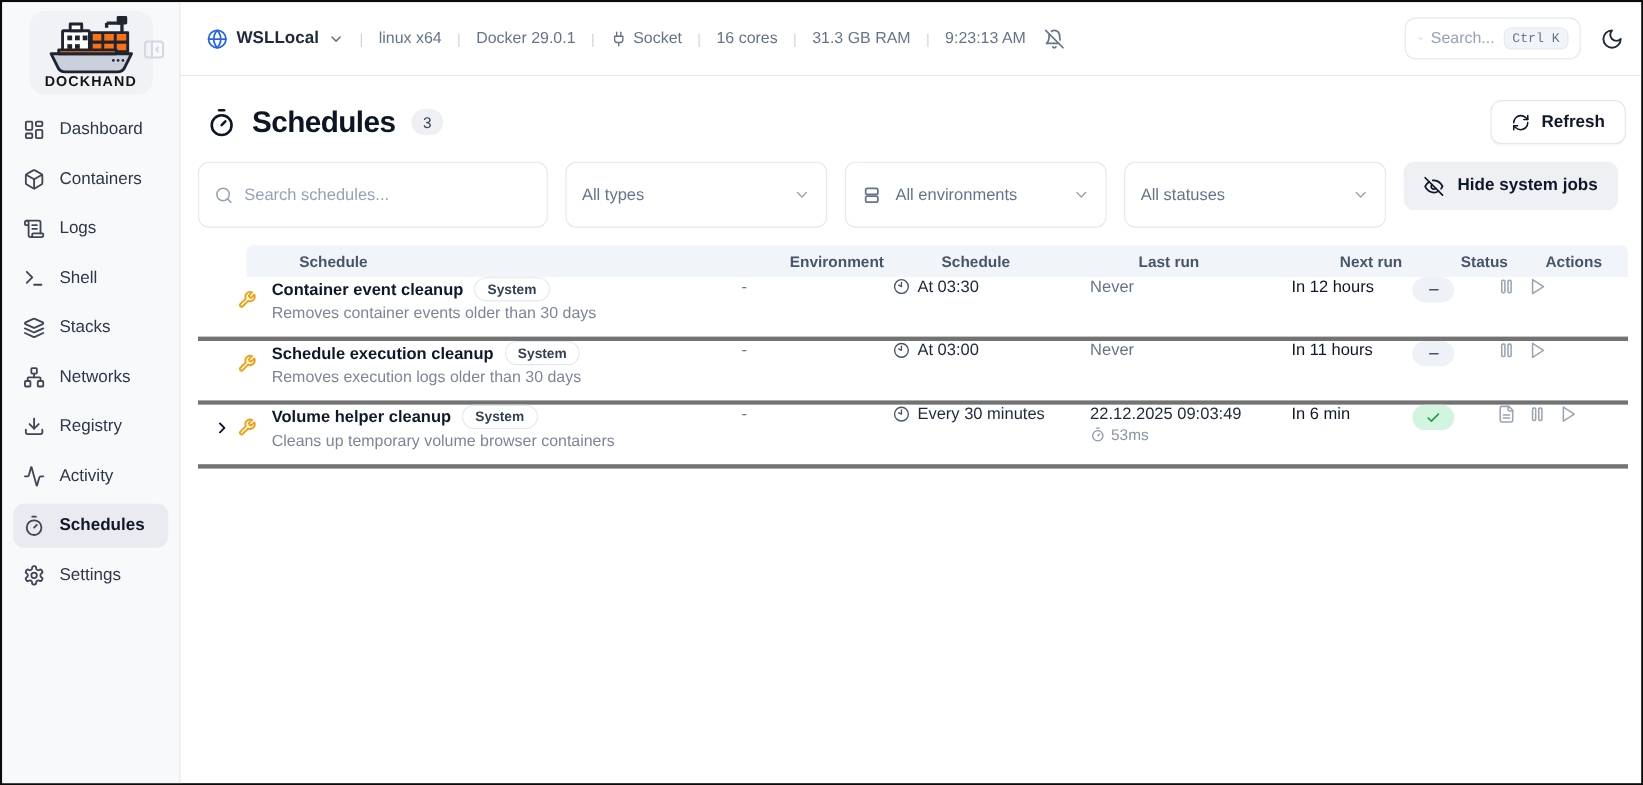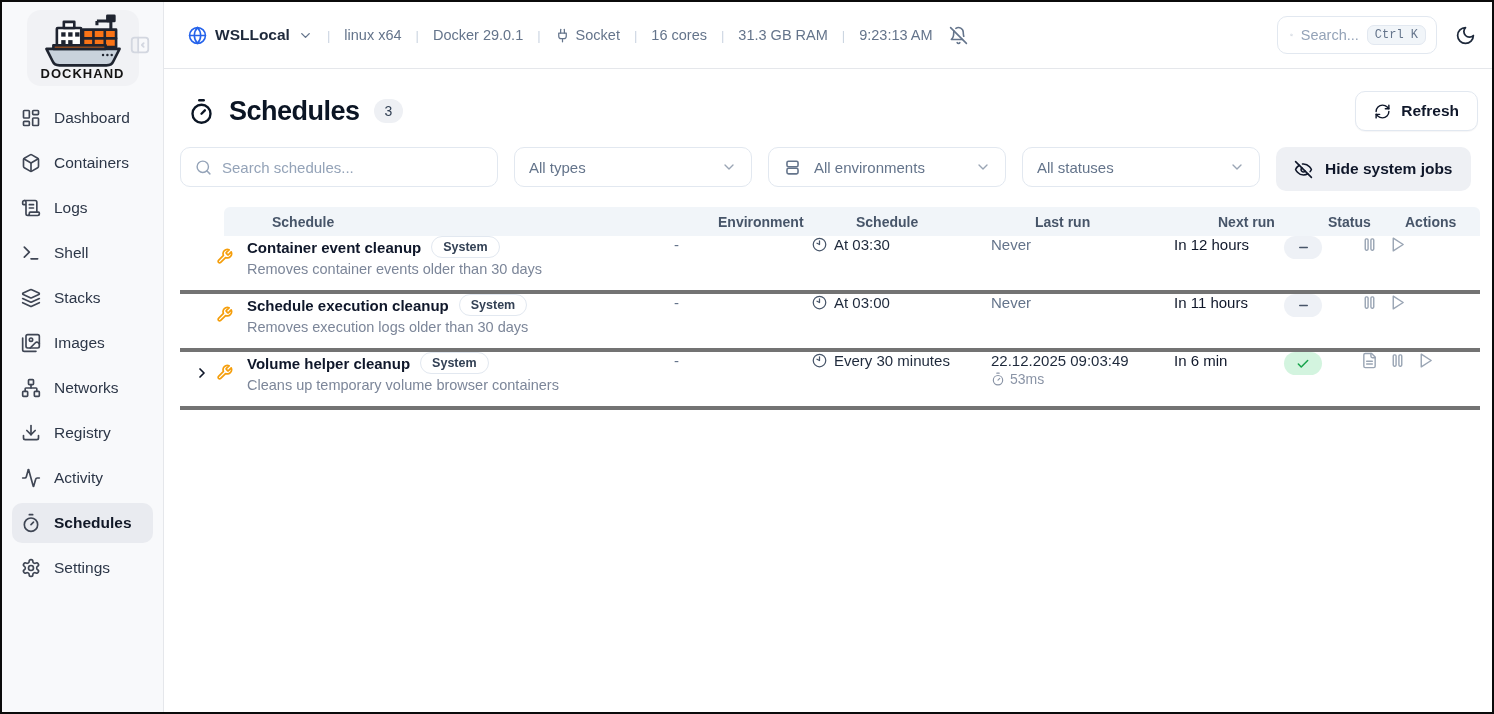--- a/index.html
+++ b/index.html
@@ -38,21 +38,21 @@
 
   
   .main { flex:1; padding:14px 12px 0 16px; overflow:hidden; }
   .page-head { display:flex; align-items:center; padding:8px 2px 14px 8px; }
   .page-title-group { display:flex; align-items:center; gap:14px; }
   .page-title { font-size:27px; font-weight:bold; color:#0b1524; letter-spacing:-0.5px; }
   .count-badge { background:#eef0f4; color:#334155; border-radius:999px; font-size:14px; padding:4px 11px; font-weight:normal; }
   .refresh-btn { margin-left:auto; display:flex; align-items:center; gap:10px; border:1px solid #e2e8f0; background:#fff; border-radius:10px; padding:10px 18px; font-size:15.5px; font-weight:bold; color:#0f172a; cursor:pointer; box-shadow:0 1px 1px rgba(16,24,40,.04); font-family:inherit; }
 
   .filters { display:flex; gap:16px; padding:2px 0 16px 0; }
-  .f-input { display:flex; align-items:center; gap:10px; border:1px solid #e2e8f0; border-radius:10px; height:40px; padding:0 14px; background:#fff; }
+  .f-input { display:flex; align-items:center; gap:10px; border:1px solid #e2e8f0; border-radius:10px; height:60px; padding:0 14px; background:#fff; }
   .f-search { width:318px; color:#94a3b8; cursor:text; }
   .f-search .ph { font-size:15px; color:#94a3b8; }
   .f-select { width:238px; color:#64748b; font-size:15px; cursor:pointer; justify-content:space-between; }
   .f-select .left { display:flex; align-items:center; gap:12px; }
   .f-select .chev { color:#9aa5b4; }
   .hide-sys-btn { margin-left:0; display:flex; align-items:center; gap:12px; background:#eef0f4; border:none; border-radius:10px; height:44px; padding:0 18px; font-size:15.5px; font-weight:bold; color:#0f172a; cursor:pointer; font-family:inherit; white-space:nowrap;text-align:center; }
 
   
   .table { width:100%; }
   .thead { display:flex; background:#f1f5f9; border-radius:6px 6px 0 0; height:29px; align-items:center; font-size:14px; font-weight:bold; color:#475569;margin-left:44px; }
@@ -167,29 +167,20 @@
       <div class="nav-item">
         <svg class="ic" width="20" height="20" viewBox="0 0 24 24" fill="none" stroke="currentColor" stroke-width="2" stroke-linecap="round" stroke-linejoin="round">
             <path d="m12.83 2.18a2 2 0 0 0-1.66 0L2.6 6.08a1 1 0 0 0 0 1.83l8.58 3.91a2 2 0 0 0 1.66 0l8.58-3.9a1 1 0 0 0 0-1.83Z"></path>
             <path d="m22 17.65-9.17 4.16a2 2 0 0 1-1.66 0L2 17.65"></path>
             <path d="m22 12.65-9.17 4.16a2 2 0 0 1-1.66 0L2 12.65"></path>
           </svg>
         <span>Stacks</span>
       </div>
       <div class="nav-item">
         <svg class="ic" width="20" height="20" viewBox="0 0 24 24" fill="none" stroke="currentColor" stroke-width="2" stroke-linecap="round" stroke-linejoin="round">
-            <path d="M18 22H4a2 2 0 0 1-2-2V6"></path>
-            <path d="m22 13-1.3-1.3a2.4 2.4 0 0 0-3.4 0L11 18"></path>
-            <circle cx="12" cy="8" r="2"></circle>
-            <rect width="16" height="16" x="6" y="2" rx="2"></rect>
-          </svg>
-        <span>Images</span>
-      </div>
-      <div class="nav-item">
-        <svg class="ic" width="20" height="20" viewBox="0 0 24 24" fill="none" stroke="currentColor" stroke-width="2" stroke-linecap="round" stroke-linejoin="round">
             <rect x="16" y="16" width="6" height="6" rx="1"></rect>
             <rect x="2" y="16" width="6" height="6" rx="1"></rect>
             <rect x="9" y="2" width="6" height="6" rx="1"></rect>
             <path d="M5 16v-3a1 1 0 0 1 1-1h12a1 1 0 0 1 1 1v3"></path>
             <path d="M12 12V8"></path>
           </svg>
         <span>Networks</span>
       </div>
       <div class="nav-item">
         <svg class="ic" width="20" height="20" viewBox="0 0 24 24" fill="none" stroke="currentColor" stroke-width="2" stroke-linecap="round" stroke-linejoin="round">

